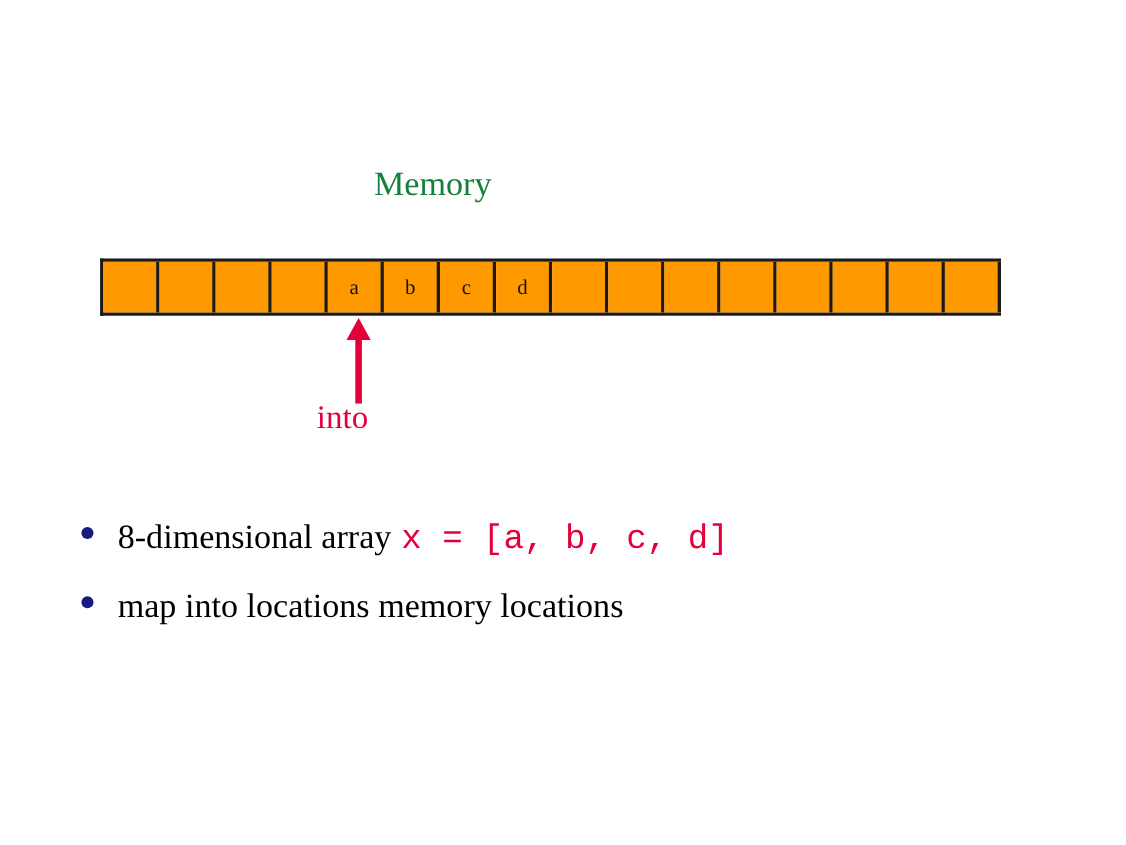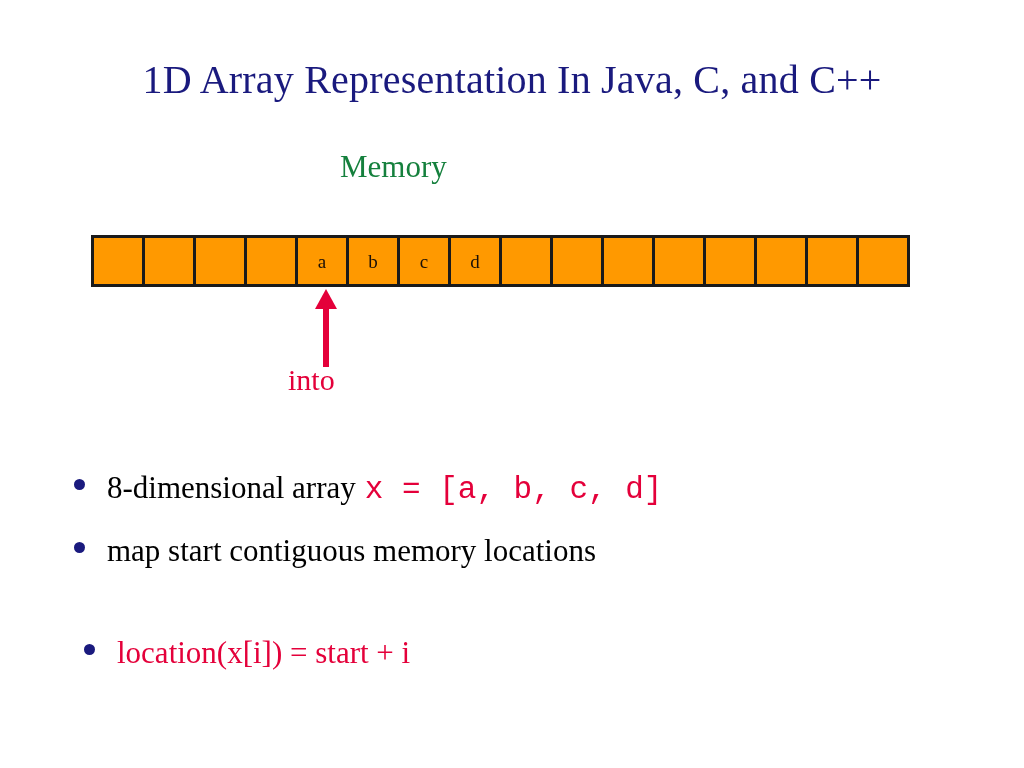--- a/index.html
+++ b/index.html
@@ -115,21 +115,20 @@
   .bullet-3 { left: 84px; top: 633px; }
 
   .seg { display: inline; }
   .seg + .seg { margin-left: 9px; font-family: Liberation Mono, monospace; }
 </style>
 </head>
 <body>
 
 <div class="slide">
 
-  <div class="slide-title">1D Array Representation In Java, C, and C++</div>
 
   <div class="memory-caption">Memory</div>
 
   <div class="memory-array" id="memory-array">
       <div class="mem-cell"></div>
       <div class="mem-cell"></div>
       <div class="mem-cell"></div>
       <div class="mem-cell"></div>
       <div class="mem-cell">a</div>
       <div class="mem-cell">b</div>
@@ -155,24 +154,18 @@
   <div class="bullet-line bullet-1">
     <span class="bullet-dot"></span>
     <span class="bullet-text">
       <span class="seg txt-black">8-dimensional array</span><span class="seg txt-red">x = [a, b, c, d]</span>
     </span>
   </div>
 
   <div class="bullet-line bullet-2">
     <span class="bullet-dot"></span>
     <span class="bullet-text">
-      <span class="seg txt-black">map start contiguous memory locations</span>
+      <span class="seg txt-black">map into locations memory locations</span>
     </span>
   </div>
 
-  <div class="bullet-line bullet-3">
-    <span class="bullet-dot"></span>
-    <span class="bullet-text">
-      <span class="seg txt-red">location(x[i]) = start + i</span>
-    </span>
-  </div>
 
 </div>
 
 </body></html>

